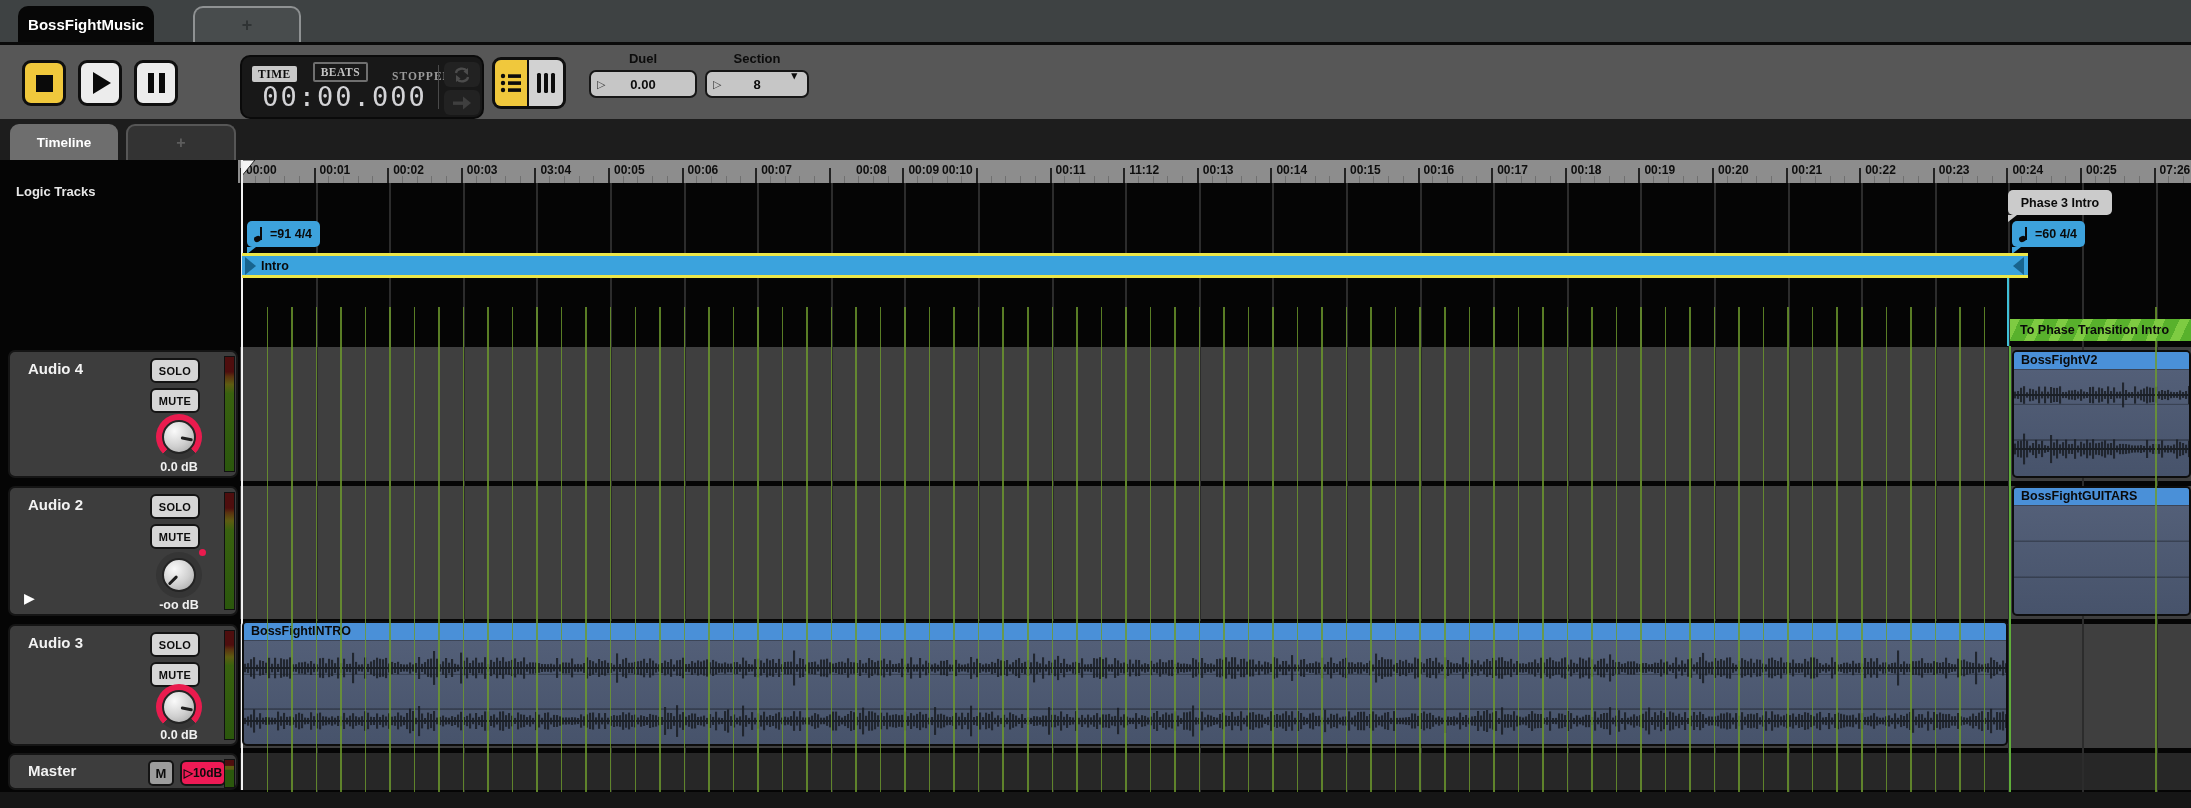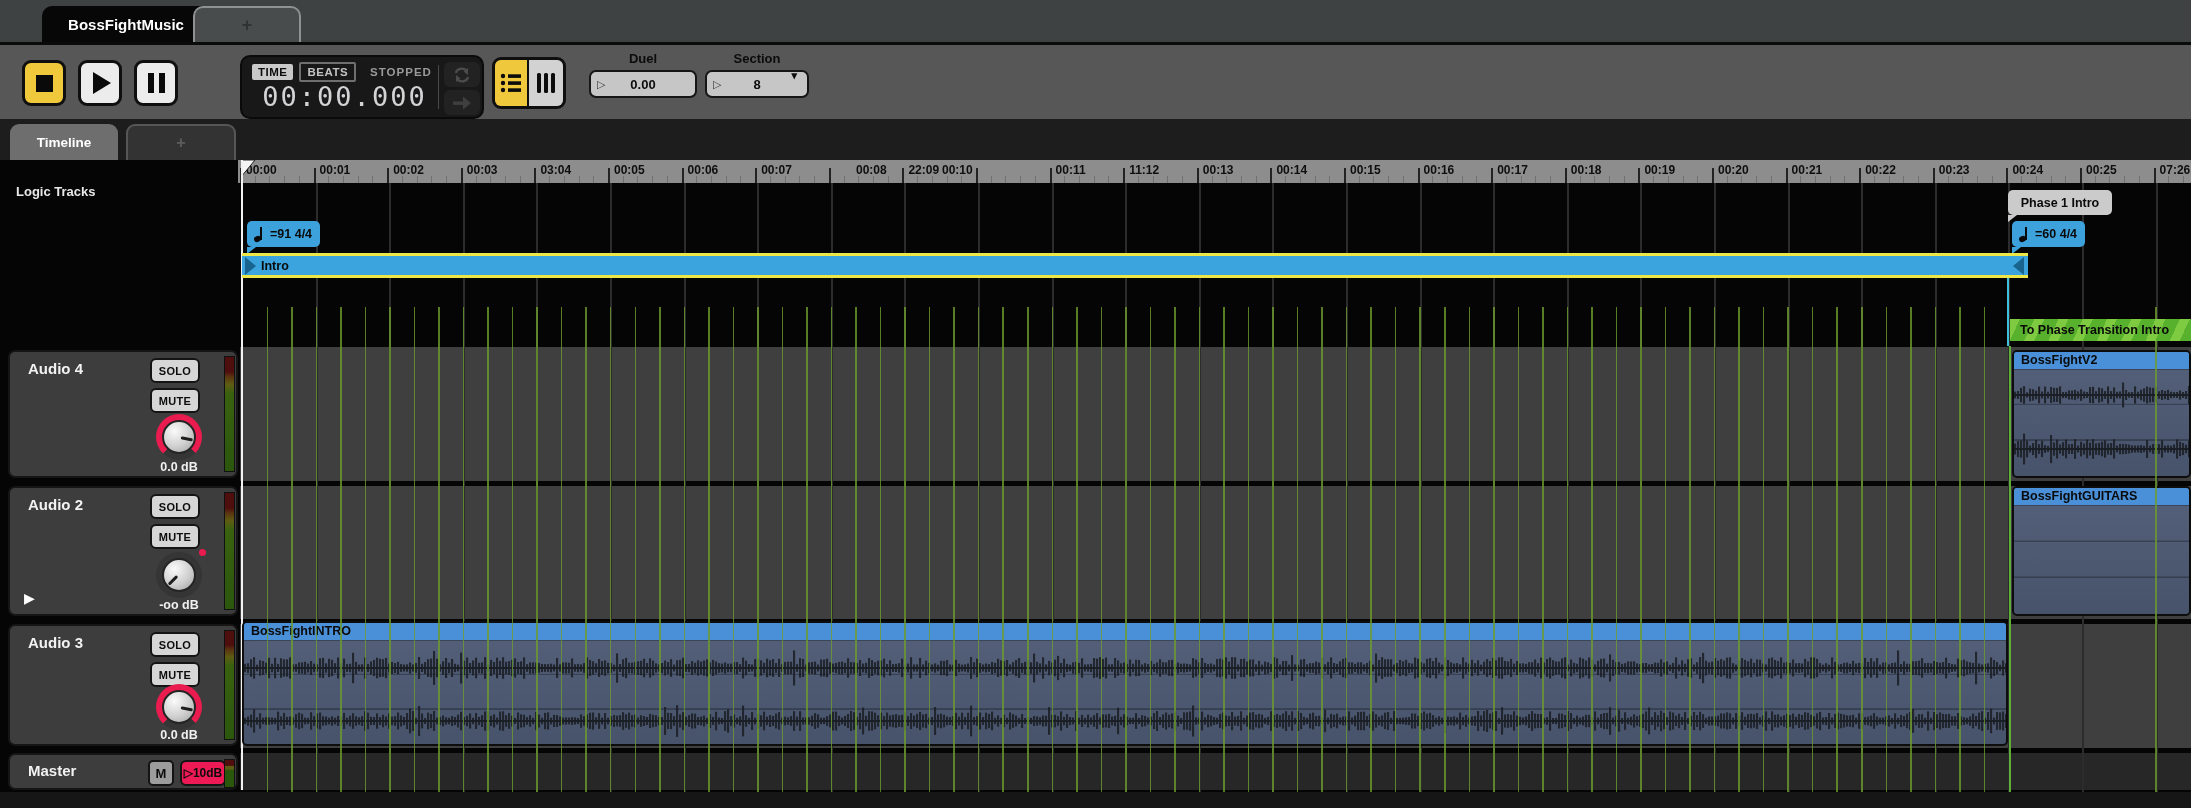--- a/index.html
+++ b/index.html
@@ -3,39 +3,39 @@
 <meta charset="utf-8">
 <style>
   html,body{margin:0;padding:0;background:#050505;width:2191px;height:808px;overflow:hidden;
     font-family:"Liberation Sans",sans-serif;-webkit-font-smoothing:antialiased;}
   *{box-sizing:border-box;}
 
   
   #topstrip{position:absolute;left:0;top:0;width:2191px;height:42px;background:#3e4243;}
   .doc-tab{position:absolute;top:6px;height:36px;background:#070707;border-radius:10px 10px 0 0;
     color:#fff;font-weight:700;font-size:15px;display:flex;align-items:center;justify-content:center;}
-  #doc-tab-main{left:18px;width:168px;margin-left:24px;}
+  #doc-tab-main{left:18px;width:136px;}
   #doc-tab-add{left:193px;width:108px;background:#484c4d;border:2px solid #8f9293;border-bottom:none;
     color:#2f3334;font-size:18px;border-radius:10px 10px 0 0;}
 
   
   #toolbar{position:absolute;left:0;top:42px;width:2191px;height:77px;background:#575757;border-top:3px solid #0a0a0a;}
   .tbtn{position:absolute;top:15px;width:44px;height:46px;border:3px solid #0f0f0f;border-radius:9px;
     display:flex;align-items:center;justify-content:center;cursor:pointer;}
   .tbtn.stop{left:22px;background:#f0c83c;}
   .tbtn.play{left:78px;background:#ececec;}
   .tbtn.pause{left:134px;background:#ececec;}
   .sq{width:17px;height:17px;background:#0a0a0a;}
   .tri{width:0;height:0;border-left:18px solid #0a0a0a;border-top:11px solid transparent;border-bottom:11px solid transparent;margin-left:4px;}
   .bars{display:flex;gap:5px;}
   .bars i{width:6px;height:20px;background:#0a0a0a;}
 
   #timepanel{position:absolute;left:240px;top:10px;width:244px;height:64px;background:#181818;
     border:2px solid #0a0a0a;border-radius:10px;}
-  #chiprow{position:absolute;left:10px;top:5px;display:flex;align-items:center;gap:6px;}
+  #chiprow{position:absolute;left:10px;top:5px;display:flex;align-items:flex-end;gap:16px;font-family:Liberation Serif, serif;}
   .chip{font-weight:800;font-size:11.5px;padding:2px 6px;letter-spacing:.5px;}
   #chip-time{background:#c9c9c9;color:#0c0c0c;border-radius:2px;}
   #chip-beats{color:#c3c3c3;border:2px solid #6f6f6f;border-radius:2px;}
   #status{color:#9a9a9a;font-weight:800;font-size:11.5px;letter-spacing:1px;margin-left:8px;}
   #digits{position:absolute;left:10px;top:24px;width:185px;text-align:center;color:#d3d3d6;
     font-family:"DejaVu Sans Mono",monospace;font-size:27px;letter-spacing:2px;}
   #tp-divider{position:absolute;left:196px;top:8px;width:1px;height:44px;background:#4a4a4a;}
   .tp-btn{position:absolute;left:202px;width:36px;height:25px;background:#222;border-radius:6px;
     display:flex;align-items:center;justify-content:center;}
   #loop-btn{top:5px;} #follow-btn{top:33px;}
@@ -286,21 +286,21 @@
         <div class="rminor" style="left:546.6399999999999px"></div>
         <div class="rminor" style="left:561.3599999999999px"></div>
         <div class="rminor" style="left:576.0799999999999px"></div>
         <div class="rtick" style="left:590.8px"></div>
         <span class="rlabel" style="left:618px">00:08</span>
         <div class="rminor" style="left:605.52px"></div>
         <div class="rminor" style="left:620.24px"></div>
         <div class="rminor" style="left:634.9599999999999px"></div>
         <div class="rminor" style="left:649.68px"></div>
         <div class="rtick" style="left:664.4px"></div>
-        <span class="rlabel" style="left:670.4px">22:09</span>
+        <span class="rlabel" style="left:670.4px">00:09</span>
         <div class="rminor" style="left:679.12px"></div>
         <div class="rminor" style="left:693.8399999999999px"></div>
         <div class="rminor" style="left:708.56px"></div>
         <div class="rminor" style="left:723.28px"></div>
         <div class="rtick" style="left:738px"></div>
         <span class="rlabel" style="left:704px">00:10</span>
         <div class="rminor" style="left:752.72px"></div>
         <div class="rminor" style="left:767.44px"></div>
         <div class="rminor" style="left:782.16px"></div>
         <div class="rminor" style="left:796.88px"></div>
@@ -1896,21 +1896,21 @@
 
     <div class="tempomark" style="left:7px;top:38px;">
       <span class="noteglyph"></span>
       <span>=91 4/4</span>
     </div>
     <div class="tempomark" style="left:1772px;top:38px;">
       <span class="noteglyph"></span>
       <span>=60 4/4</span>
     </div>
     <div id="flag-phase1">
-      <span>Phase 1 Intro</span>
+      <span>Phase 3 Intro</span>
     </div>
 
     <div id="intro-bar">
       <span class="startmk"></span>
       <span>Intro</span>
       <span class="endmk"></span>
     </div>
 
     <div class="greenbar" id="greenbar2">
       <span class="lbl">To Phase Transition Intro</span>

